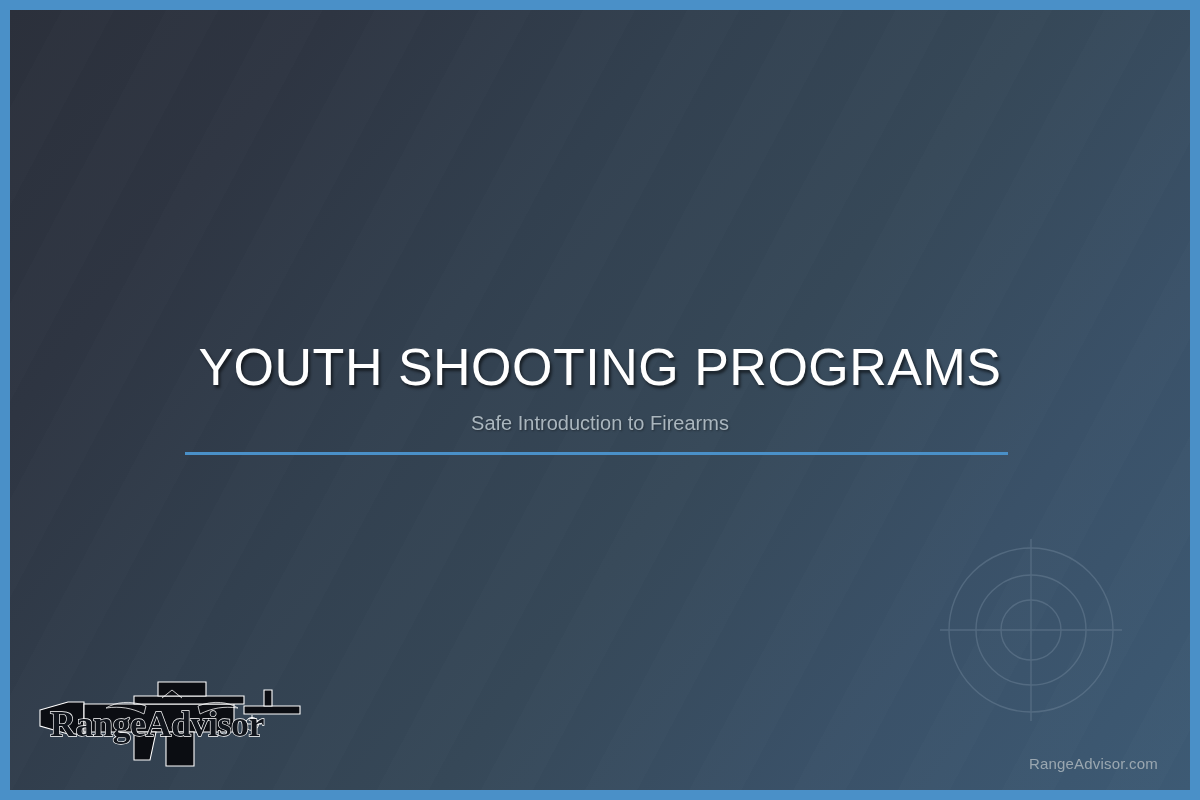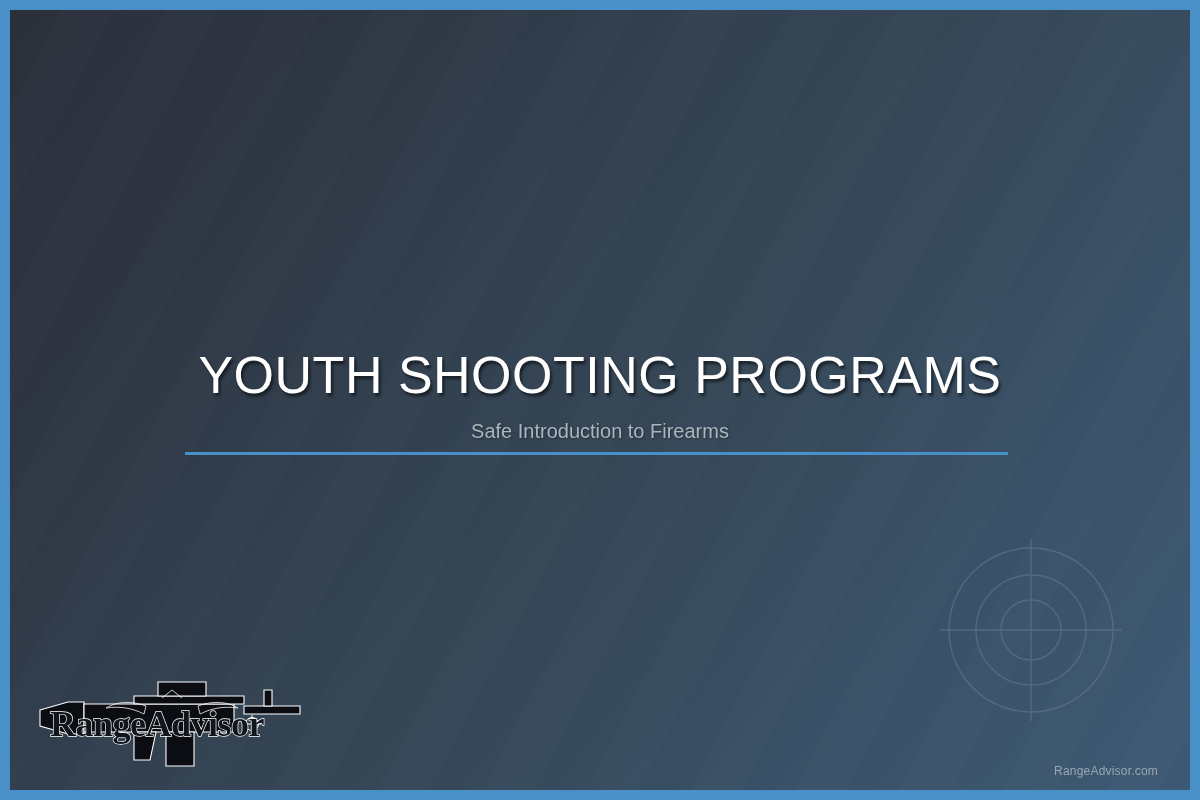--- a/index.html
+++ b/index.html
@@ -62,21 +62,21 @@
   
   .title-block {
     position: absolute;
     left: 0;
     right: 0;
     top: 330px;
     text-align: center;
   }
 
   .slide-title {
-    margin: 8px;
+    margin: 0;
     font-size: 52px;
     font-weight: 400;
     letter-spacing: 0.5px;
     color: #ffffff;
     line-height: 1.05;
     text-shadow: 2px 3px 3px rgba(0,0,0,0.55);
     white-space: nowrap;
   }
 
   .slide-subtitle {
@@ -104,22 +104,22 @@
     left: 28px;
     bottom: 22px;
     width: 272px;
     height: 92px;
   }
 
   
   .footer-url {
     position: absolute;
     right: 32px;
-    bottom: 12px;
-    font-size: 12px;
+    bottom: 18px;
+    font-size: 15px;
     color: #9aa7b0;
     letter-spacing: 0.2px;
     margin-top: 38px;
   }
 </style>
 </head>
 <body>
 
 <div class="slide">
   <div class="slide-canvas">

